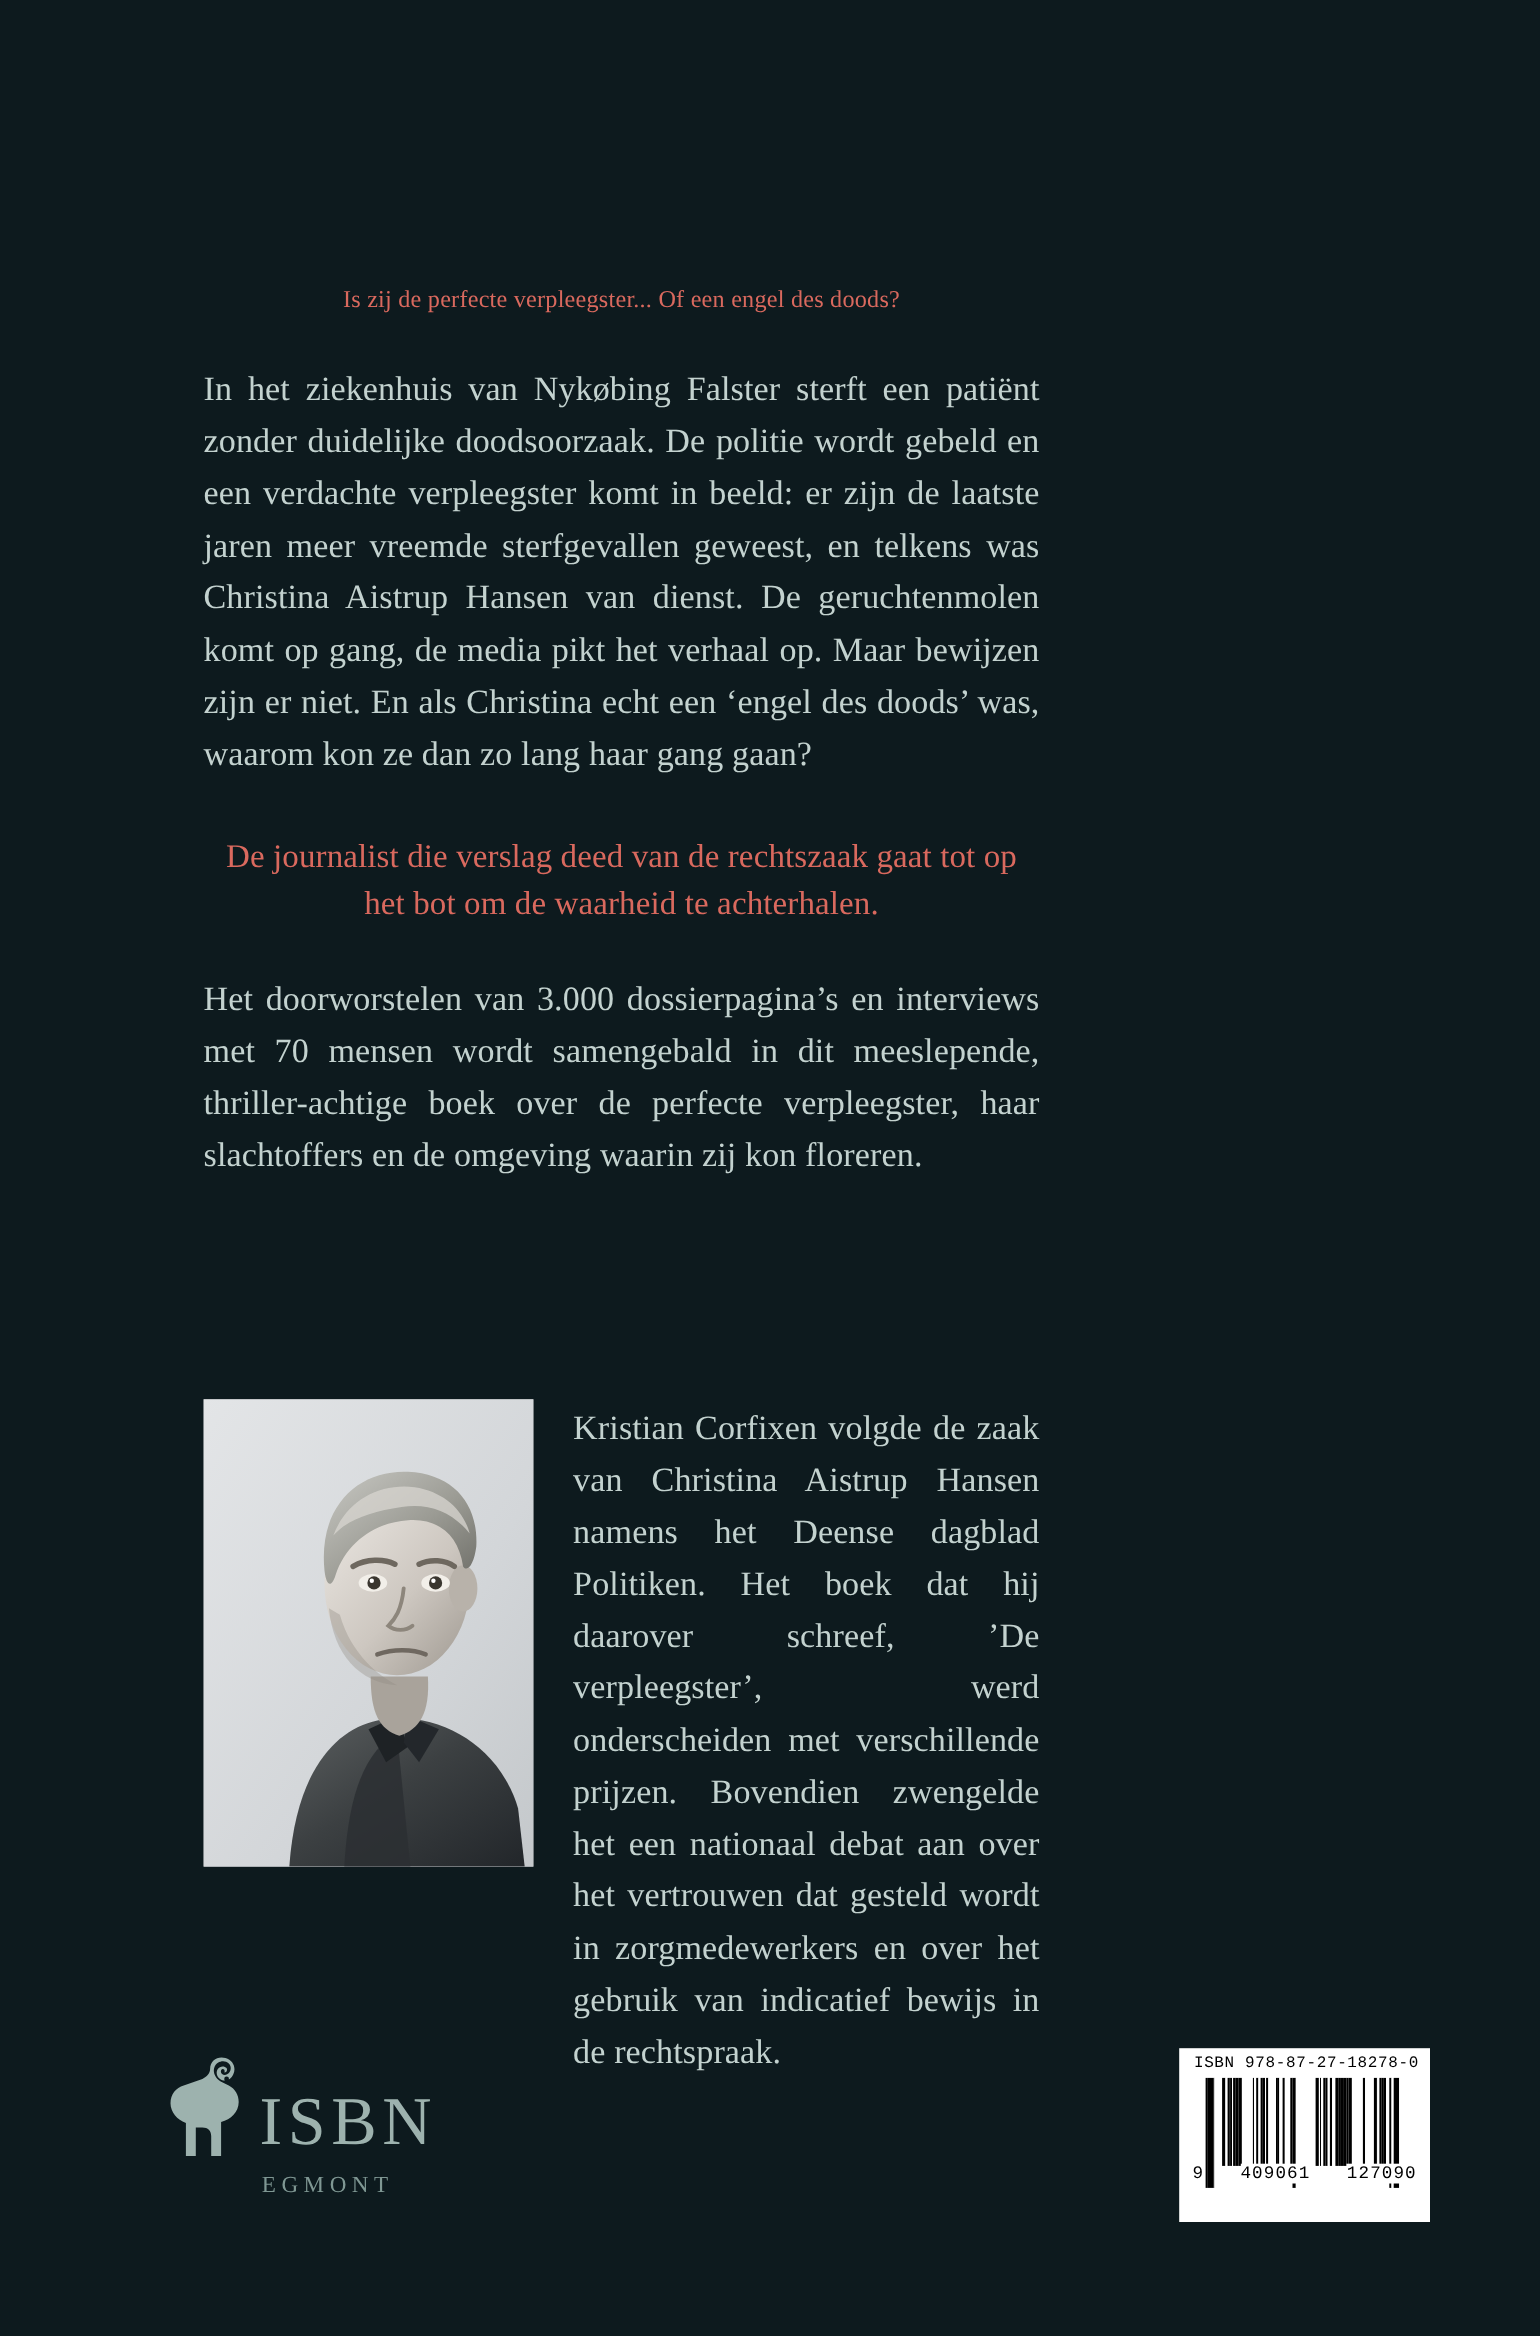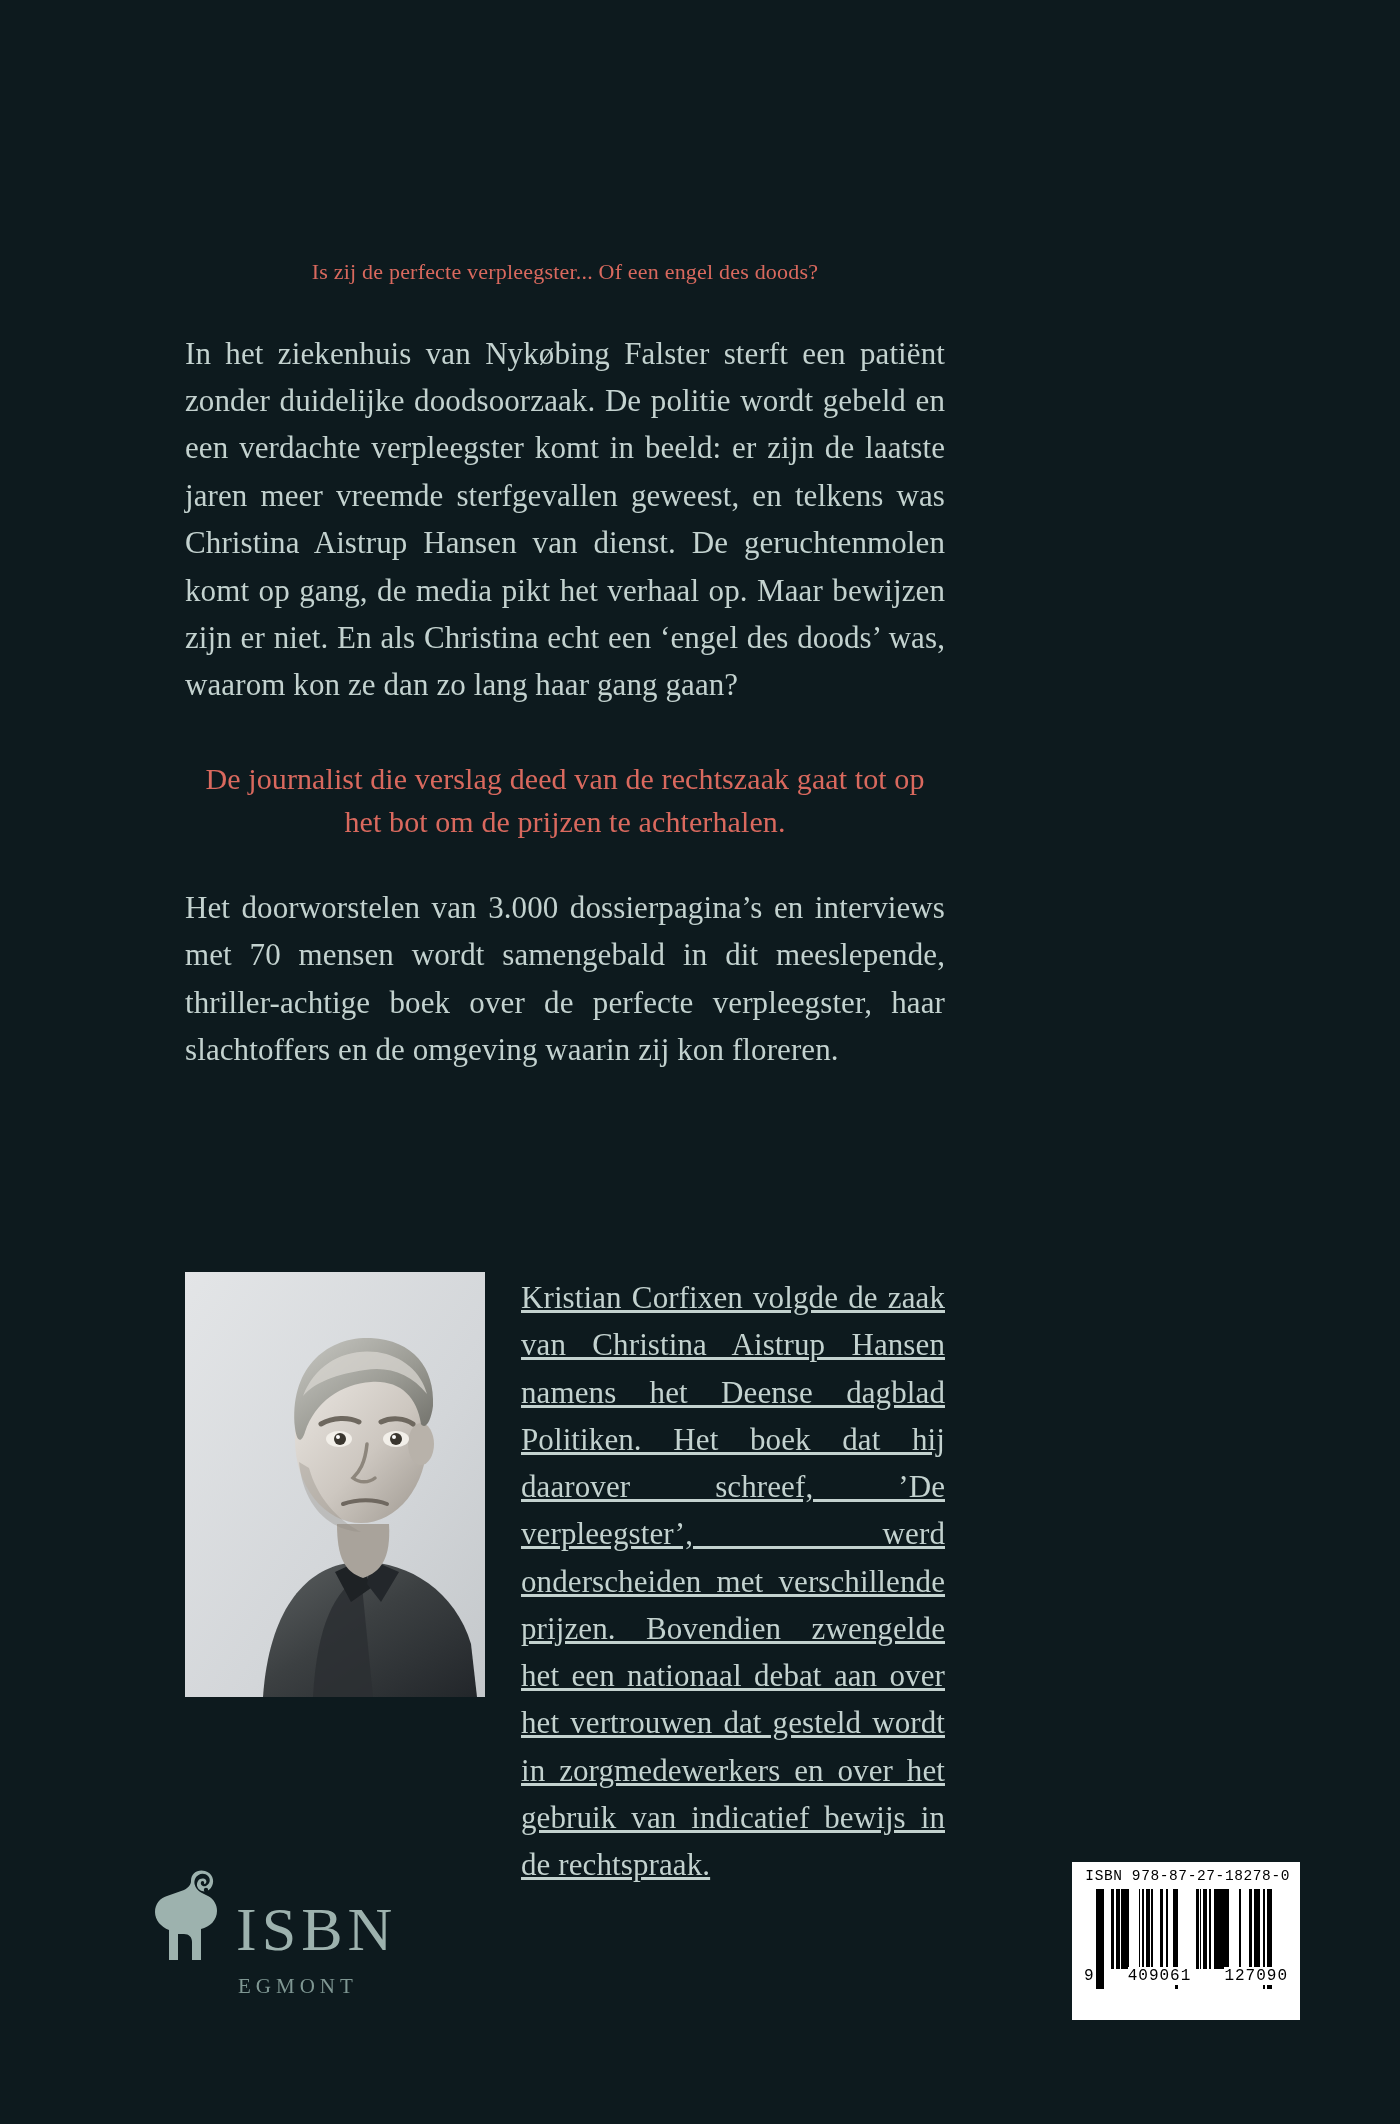--- a/index.html
+++ b/index.html
@@ -75,21 +75,20 @@
 
   .bio-text {
     flex: 1 1 auto;
     color: #c3d2cf;
     font-size: 31px;
     line-height: 1.525;
     text-align: justify;
     text-justify: inter-word;
     padding-top: 2px;
     letter-spacing: 0.1px;
-    text-decoration: underline;
   }
 
   
   .logo {
     position: absolute;
     left: 148px;
     top: 1868px;
     width: 290px;
     height: 170px;
   }
@@ -157,21 +156,21 @@
 </head>
 <body>
 
 <div class="cover">
 
   <div class="content">
     <div class="headline">Is zij de perfecte verpleegster... Of een engel des doods?</div>
 
     <div class="para para-1">In het ziekenhuis van Nykøbing Falster sterft een patiënt zonder duidelijke doodsoorzaak. De politie wordt gebeld en een verdachte verpleegster komt in beeld: er zijn de laatste jaren meer vreemde sterfgevallen geweest, en telkens was Christina Aistrup Hansen van dienst. De geruchtenmolen komt op gang, de media pikt het verhaal op. Maar bewijzen zijn er niet. En als Christina echt een ‘engel des doods’ was, waarom kon ze dan zo lang haar gang gaan?</div>
 
-    <div class="pullquote">De journalist die verslag deed van de rechtszaak gaat tot op het bot om de prijzen te achterhalen.</div>
+    <div class="pullquote">De journalist die verslag deed van de rechtszaak gaat tot op het bot om de waarheid te achterhalen.</div>
 
     <div class="para para-2">Het doorworstelen van 3.000 dossierpagina’s en interviews met 70 mensen wordt samengebald in dit meeslepende, thriller-achtige boek over de perfecte verpleegster, haar slachtoffers en de omgeving waarin zij kon floreren.</div>
   </div>
 
   <div class="bio-block">
 
     <div class="author-photo">
       <svg viewBox="0 0 300 425" preserveAspectRatio="xMidYMid slice" aria-hidden="true">
         <defs>
           <linearGradient id="bgGrad" x1="0" y1="0" x2="1" y2="1">

